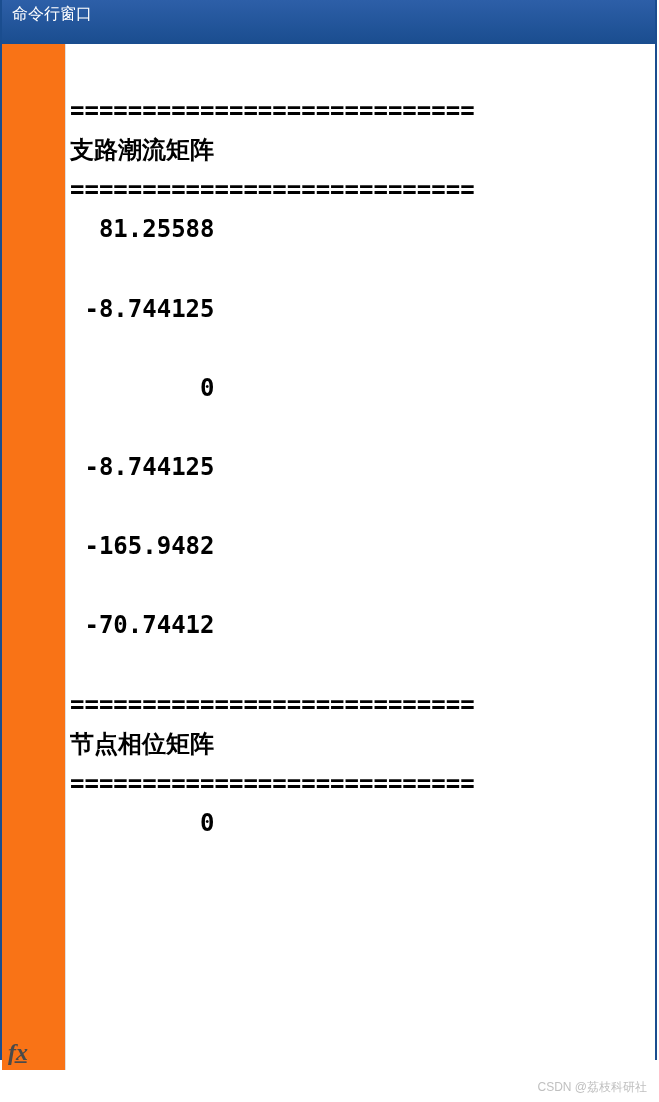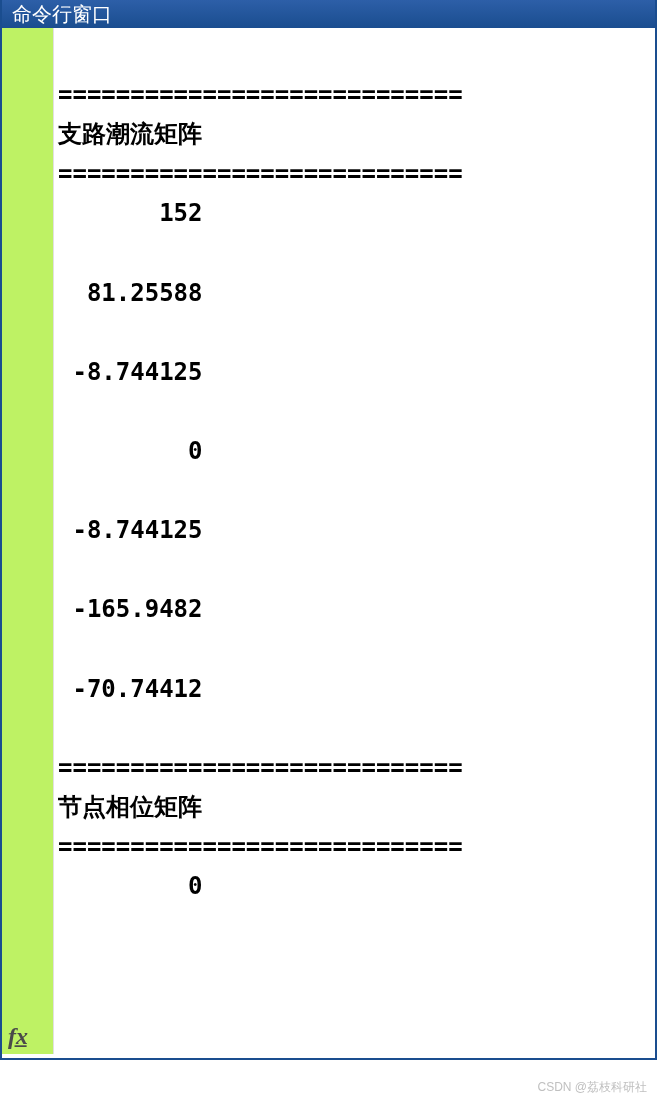--- a/index.html
+++ b/index.html
@@ -18,34 +18,34 @@
     .window {
       border: 2px solid #1a4d8f;
       border-top: none;
       width: 657px;
       height: 1060px;
     }
     .titlebar {
       background: linear-gradient(to bottom, #2d5fa8 0%, #1a4d8f 100%);
       color: #ffffff;
       padding: 4px 10px;
-      font-size: 20px;
+      font-size: 16px;
       font-family: "Microsoft YaHei", "SimSun", sans-serif;
-      height: 28px;
+      height: 44px;
       display: flex;
-      align-items: center;
+      align-items: flex-start;
     }
     .content-wrapper {
       display: flex;
       height: calc(100% - 32px);
       background: #ffffff;
     }
     .gutter {
-      width: 52px;
-      background: #bef264;
+      width: 64px;
+      background: #f97316;
       border-right: 1px solid #e0e0e0;
       position: relative;
     }
     .fx-icon {
       position: absolute;
       bottom: 4px;
       left: 6px;
       font-size: 24px;
       font-style: italic;
       font-family: "Times New Roman", serif;
@@ -97,21 +97,20 @@
     <span>命令行窗口</span>
   </div>
   <div class="content-wrapper">
     <div class="gutter">
       <span class="fx-icon"><span class="f">f</span>x̲</span>
     </div>
     <div class="output">
 <span class="divider">============================</span>
 <span class="section-title">支路潮流矩阵</span>
 <span class="divider">============================</span>
-<span class="num">       152</span>
 <span class="num">  81.25588</span>
 <span class="num"> -8.744125</span>
 <span class="num">         0</span>
 <span class="num"> -8.744125</span>
 <span class="num"> -165.9482</span>
 <span class="num"> -70.74412</span>
 <span class="divider cursor-line">============================</span>
 <span class="section-title">节点相位矩阵</span>
 <span class="divider">============================</span>
 <span class="num">         0</span>

